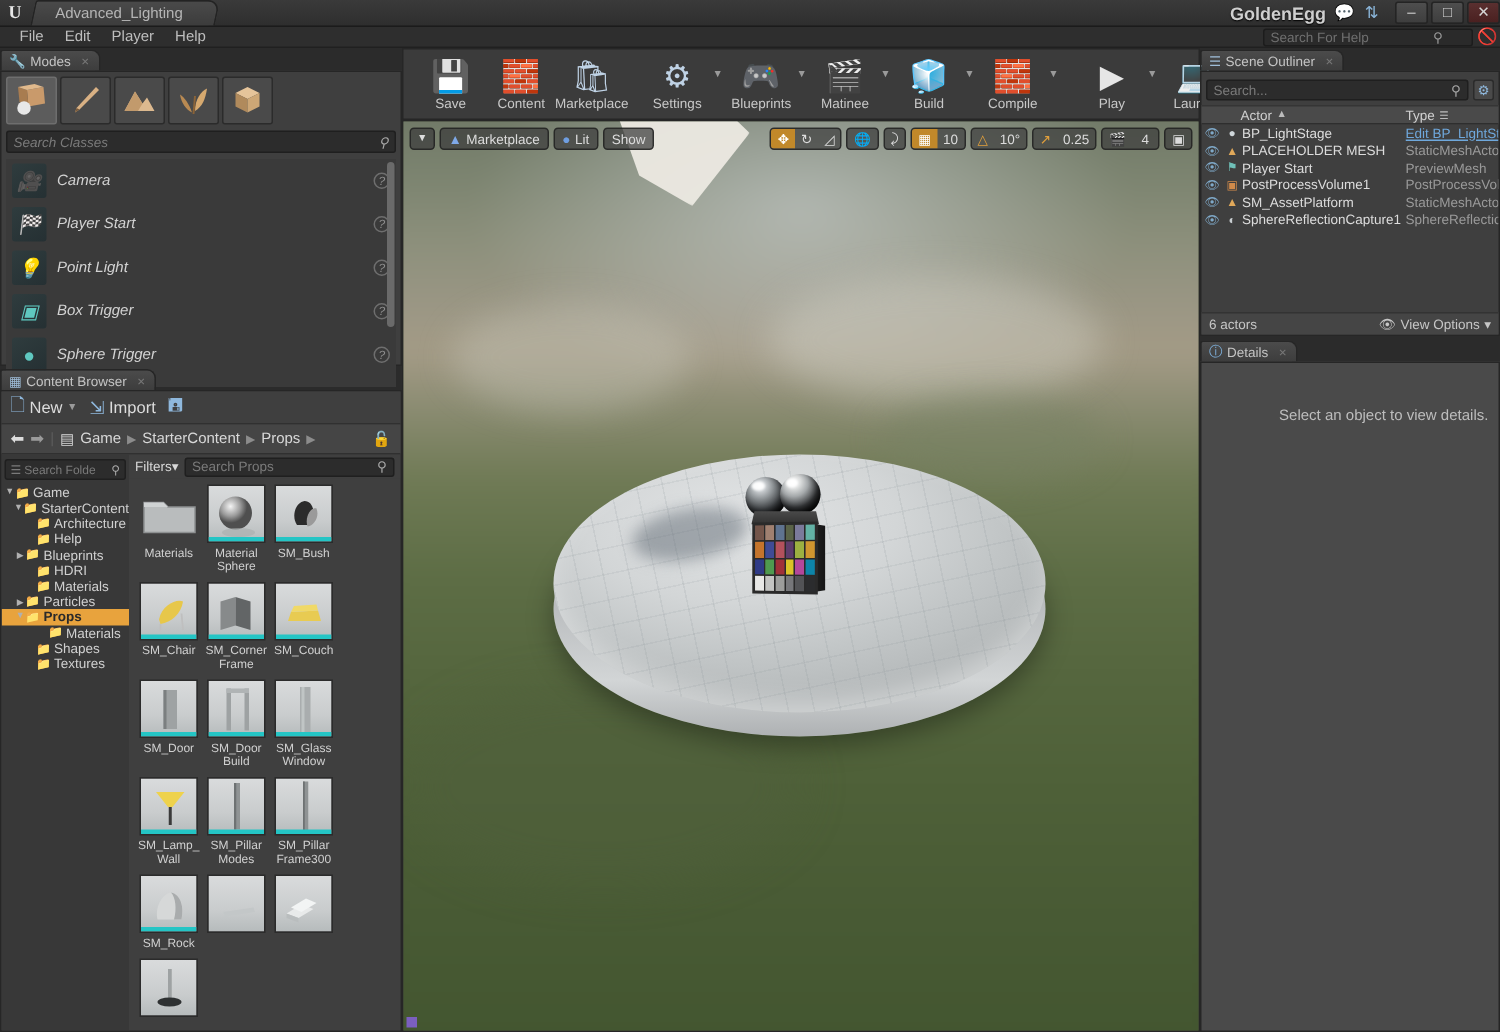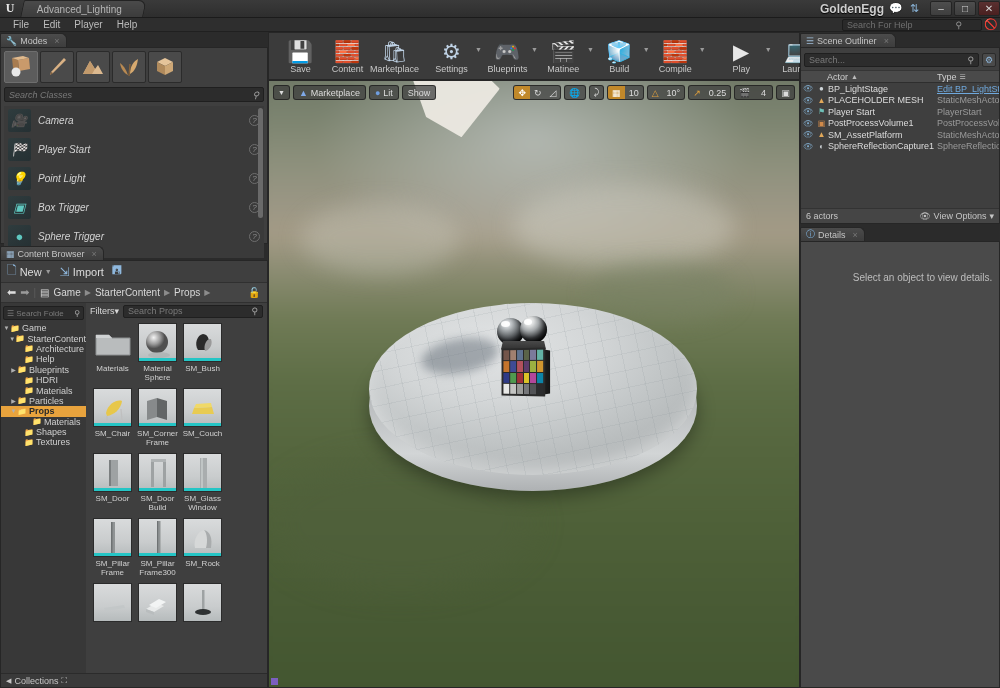--- a/index.html
+++ b/index.html
@@ -686,30 +686,40 @@
             <div class="asset">
               <div class="asset-thumb">
                 <svg width="39" height="39" viewBox="0 0 39 39">
                   <rect x="16" y="4" width="7" height="30" fill="#a9adae"></rect>
                   <rect x="17" y="4" width="2" height="30" fill="#c6caca" opacity="0.8"></rect>
                 </svg>
                 <div class="teal"></div>
               </div>
               <div class="asset-name">SM_Glass Window</div>
             </div>
+            <div class="asset">
+              <div class="asset-thumb">
+                <svg width="39" height="39" viewBox="0 0 39 39">
+                  <path d="M10 9 L29 9 L21 19 L18 19 Z" fill="#eed24c"></path>
+                  <rect x="18.5" y="19" width="2" height="12" fill="#3a3a3a"></rect>
+                </svg>
+                <div class="teal"></div>
+              </div>
+              <div class="asset-name">SM_Lamp_ Wall</div>
+            </div>
 
             <div class="asset">
               <div class="asset-thumb">
                 <svg width="39" height="39" viewBox="0 0 39 39">
                   <rect x="17" y="3" width="4" height="31" fill="#8f9394"></rect>
                   <rect x="17" y="3" width="1.5" height="31" fill="#6e7273"></rect>
                 </svg>
                 <div class="teal"></div>
               </div>
-              <div class="asset-name">SM_Pillar Frame</div>
+              <div class="asset-name">SM_Pillar Modes</div>
             </div>
             <div class="asset">
               <div class="asset-thumb">
                 <svg width="39" height="39" viewBox="0 0 39 39">
                   <rect x="18" y="2" width="3.5" height="33" fill="#8f9394"></rect>
                   <rect x="18" y="2" width="1.2" height="33" fill="#6e7273"></rect>
                 </svg>
                 <div class="teal"></div>
               </div>
               <div class="asset-name">SM_Pillar Frame300</div>
@@ -751,25 +761,20 @@
                   <rect x="18" y="6" width="2.5" height="20" fill="#9ea2a3"></rect>
                   <ellipse cx="19" cy="28" rx="8" ry="3" fill="#2e3132"></ellipse>
                 </svg>
                 
               </div>
 
             </div>
 
           </div>
         </div>
-      </div>
-      <div class="collections">
-        <span style="font-size:7px">◀</span>
-        <span>Collections</span>
-        <span style="font-size:8px">⛶</span>
       </div>
     </div>
   </div>
 
   <div id="toolbar">
     <div class="tb-group">
       <div class="tb-item">
         <span class="tb-glyph">💾</span>
         <span class="tb-label">Save</span>
       </div>
@@ -969,21 +974,21 @@
         <div class="so-row">
           <span class="so-eye">👁</span>
           <span class="so-ico" style="color:#e0a85a">▲</span>
           <span class="so-name">PLACEHOLDER MESH</span>
           <span class="so-type">StaticMeshActor</span>
         </div>
         <div class="so-row">
           <span class="so-eye">👁</span>
           <span class="so-ico" style="color:#6fc0b8">⚑</span>
           <span class="so-name">Player Start</span>
-          <span class="so-type">PlayerStart</span>
+          <span class="so-type">PreviewMesh</span>
         </div>
         <div class="so-row">
           <span class="so-eye">👁</span>
           <span class="so-ico" style="color:#d08a4a">▣</span>
           <span class="so-name">PostProcessVolume1</span>
           <span class="so-type">PostProcessVolume</span>
         </div>
         <div class="so-row">
           <span class="so-eye">👁</span>
           <span class="so-ico" style="color:#e0a85a">▲</span>

